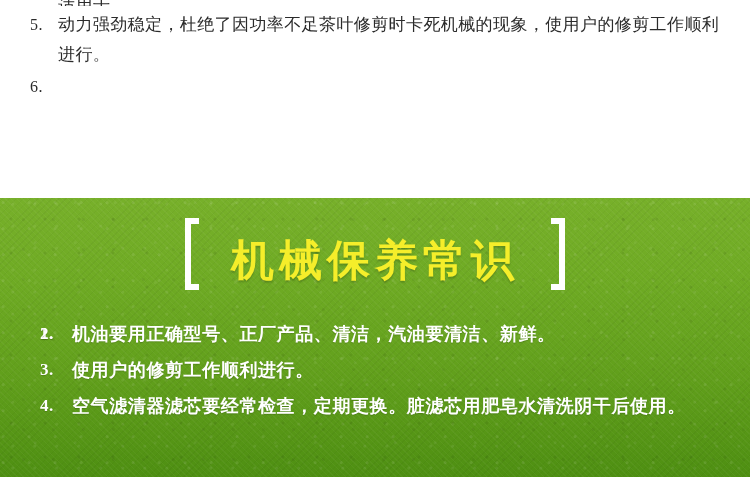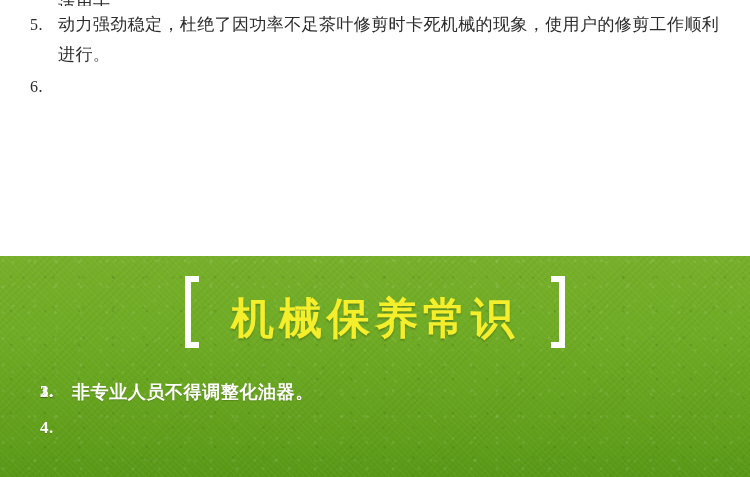--- a/index.html
+++ b/index.html
@@ -17,21 +17,21 @@
     position: relative;
     width: 750px;
     height: 477px;
     background: #ffffff;
   }
 
   
   .top-section {
     position: relative;
     width: 750px;
-    height: 256px;
+    height: 198px;
     background: #ffffff;
     box-sizing: border-box;
     padding: 0 16px 0 22px;
     overflow: hidden;
   }
   .partial-line {
     position: absolute;
     left: 58px;
     top: -6px;
     font-size: 17px;
@@ -189,24 +189,26 @@
         <div class="title-text">机械保养常识</div>
       </div>
     </div>
 
     <ol class="green-list">
       <li>
         <span class="num">1.</span>
       </li>
       <li>
         <span class="num">2.</span>
+        <span>机油要用正确型号、正厂产品、清洁，汽油要清洁、新鲜。</span>
       </li>
       <li>
         <span class="num">3.</span>
-        <span>非专业人员不得调整化油器。</span>
+        <span>使用户的修剪工作顺利进行。</span>
       </li>
       <li>
         <span class="num">4.</span>
+        <span>空气滤清器滤芯要经常检查，定期更换。脏滤芯用肥皂水清洗阴干后使用。</span>
       </li>
     </ol>
   </div>
 
 </div>
 
 </body></html>

